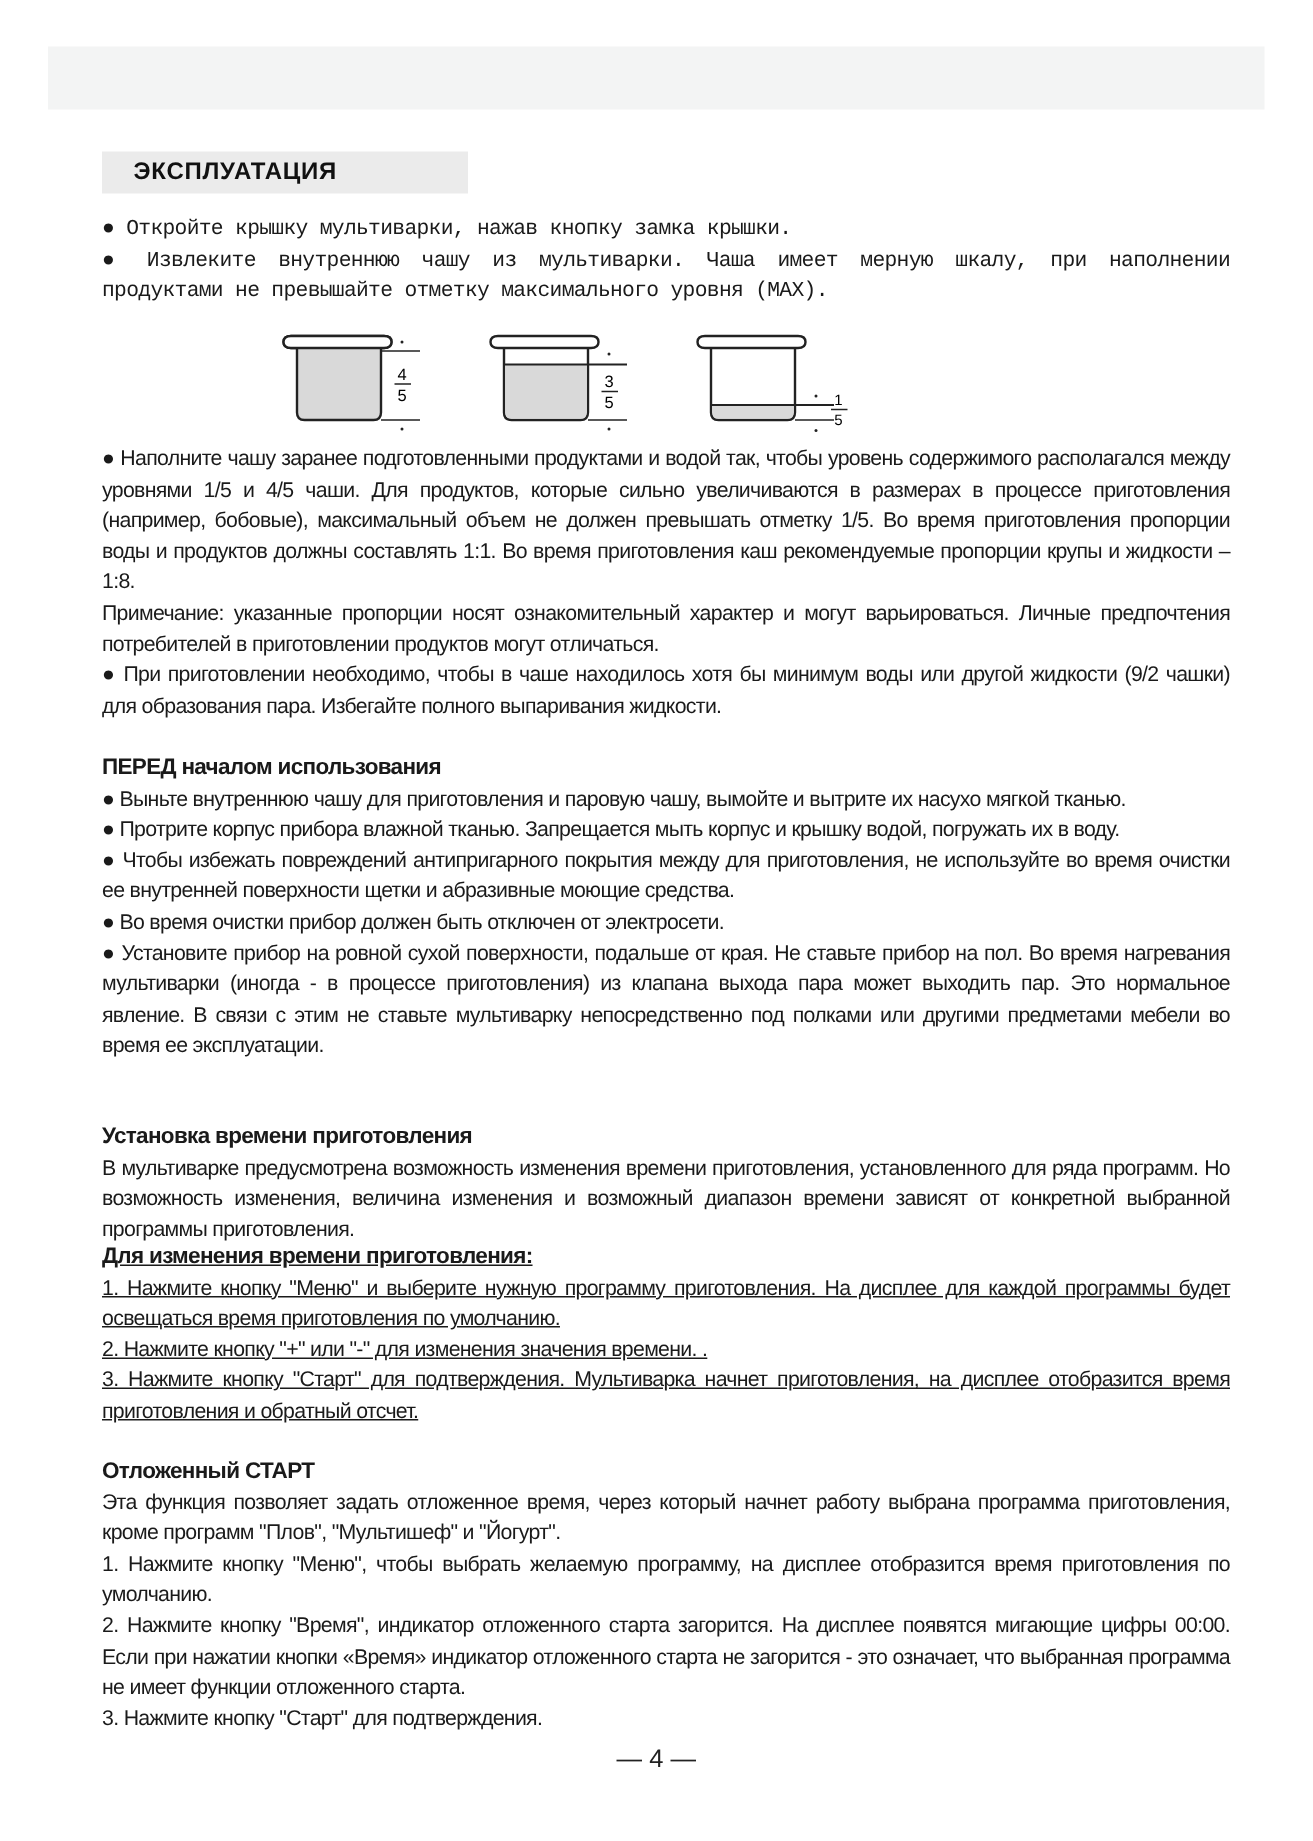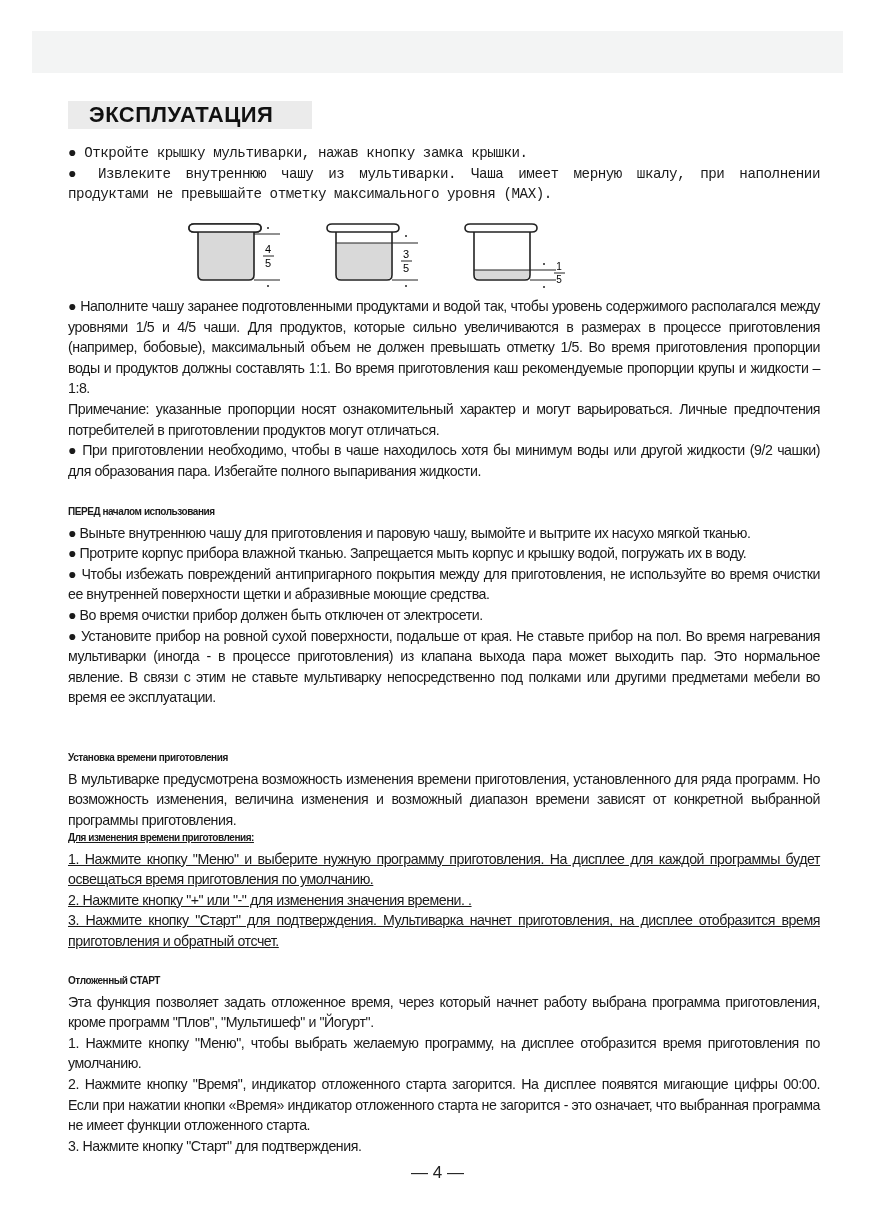--- a/index.html
+++ b/index.html
@@ -7,31 +7,31 @@
     width: 875px; height: 1227px; position: relative; overflow: hidden;
     font-family: "Liberation Sans", sans-serif; color: #1a1a1a;
   }
   .header-bar {
     position: absolute; left: 32px; top: 31px; width: 811px; height: 42px;
     background: #f3f4f4;
   }
   .section-title {
     position: absolute; left: 68px; top: 101px; height: 28px; width: 244px;
     background: #ebebeb;
-    font-weight: bold; font-size: 22px; letter-spacing: 0.5px;
+    font-weight: bold; font-size: 16px; letter-spacing: 0.5px;
     line-height: 28px; padding-left: 21px; box-sizing: border-box; color: #111;
   }
   .content {
     position: absolute; left: 68px; width: 752px;
     font-size: 14.2px; line-height: 20.6px; letter-spacing: -0.45px;
     font-stretch: condensed;
   }
   .content p { margin: 0; text-align: justify; }
   .content p.last-left { text-align-last: left; }
-  .content h3 { margin: 0; font-size: 10px; font-weight: bold; line-height: 20.6px; }
+  .content h3 { margin: 0; font-size: 15px; font-weight: bold; line-height: 20.6px; }
   .diagrams {
     position: absolute; left: 180px; top: 220px; width: 420px; height: 68px;
   }
   .pot { position: absolute; top: 0; width: 140px; height: 68px; }
   .page-number {
     position: absolute; left: 0; width: 875px; top: 1163px;
     text-align: center; font-size: 17px; color: #222;
   }
 </style>
 </head>

